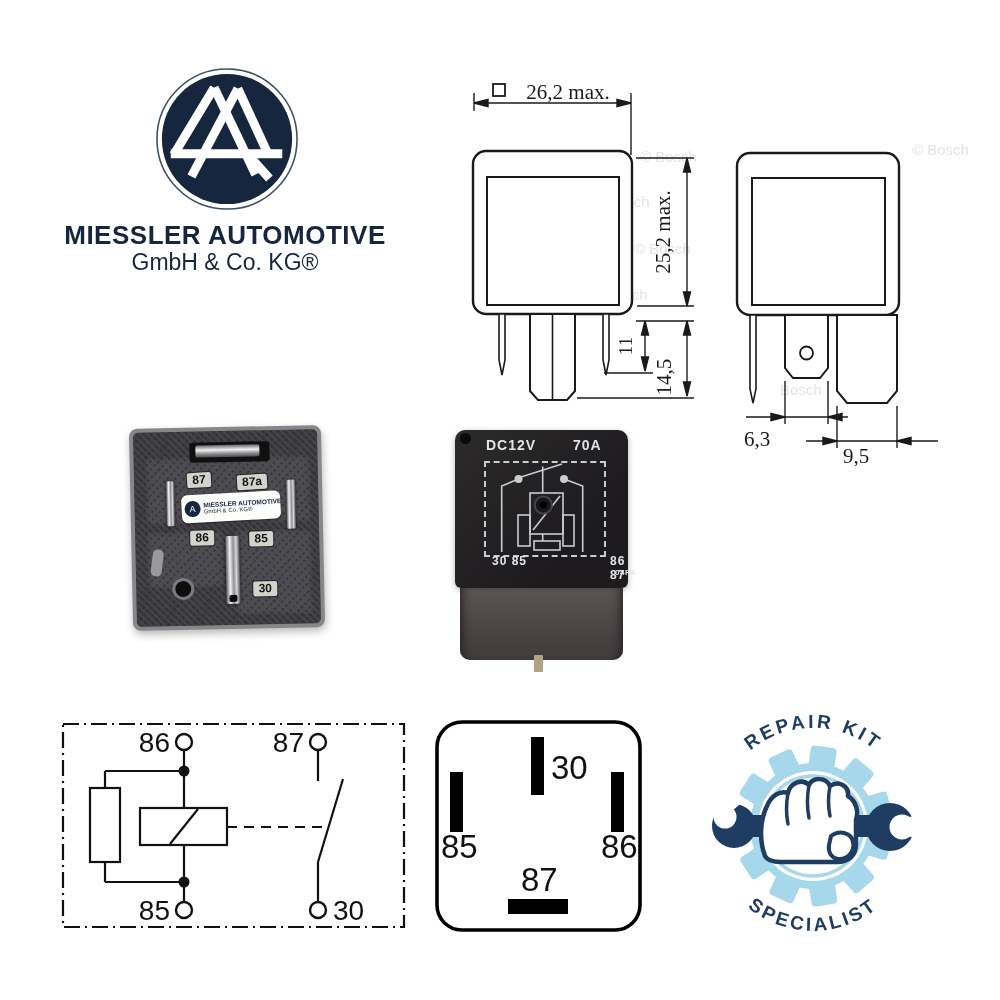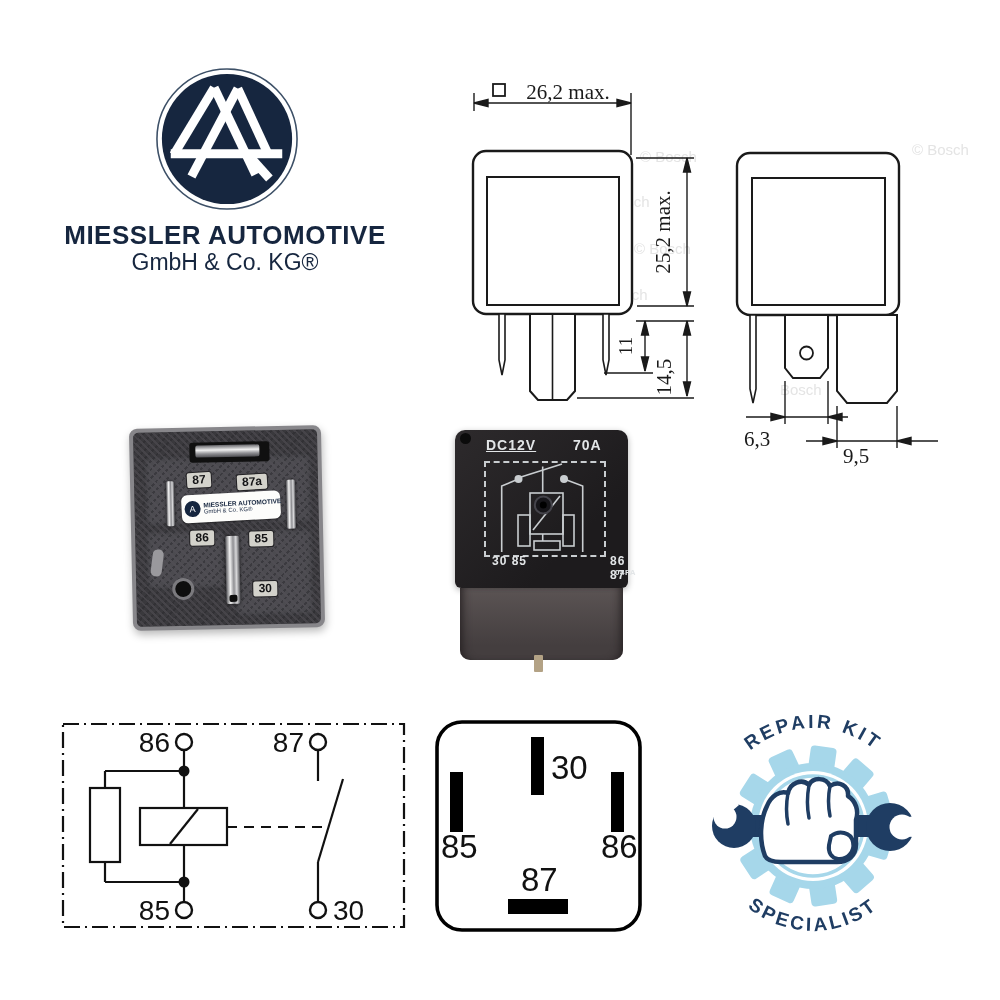--- a/index.html
+++ b/index.html
@@ -215,21 +215,21 @@
       <rect x="63" y="85" width="12" height="31"></rect>
       <rect x="108" y="85" width="11" height="31"></rect>
       <rect x="79" y="111" width="26" height="9"></rect>
       <line x1="87.7" y1="104" x2="87.7" y2="111"></line>
     </g>
     <circle cx="63.5" cy="49" r="4" fill="#c9cdd0"></circle>
     <circle cx="109" cy="49" r="4" fill="#c9cdd0"></circle>
     <circle cx="88.3" cy="75" r="8.5" fill="#17161a" stroke="#45444b" stroke-width="2"></circle>
     <circle cx="88.3" cy="75" r="3.5" fill="#000"></circle>
   </svg>
-  <div class="abs rt-text" style="left:31px;top:7px;font-size:14px;text-decoration:underline;">DC12V</div>
+  <div class="abs rt-text" style="left:31px;top:7px;font-size:14px;">DC12V</div>
   <div class="abs rt-text" style="left:118px;top:7px;font-size:14px;">70A</div>
   <div class="abs rt-text" style="left:37px;top:124px;font-size:12px;">30 85</div>
   <div class="abs rt-text" style="left:109px;top:124px;font-size:12px;margin-left:46px;">86 87</div>
   <div class="abs rt-text" style="left:112px;top:138px;font-size:8px;letter-spacing:.5px;padding-left:48px;">04FA</div>
 </div>
 
 <svg class="abs" id="schematic-svg" viewBox="50 700 370 245">
   <rect x="63" y="724" width="341" height="203" fill="none" stroke="#111" stroke-width="2.2" stroke-dasharray="16 5 2 5"></rect>
   <g stroke="#111" stroke-width="2.2" fill="none">
     <line x1="184" y1="750" x2="184" y2="902"></line>

